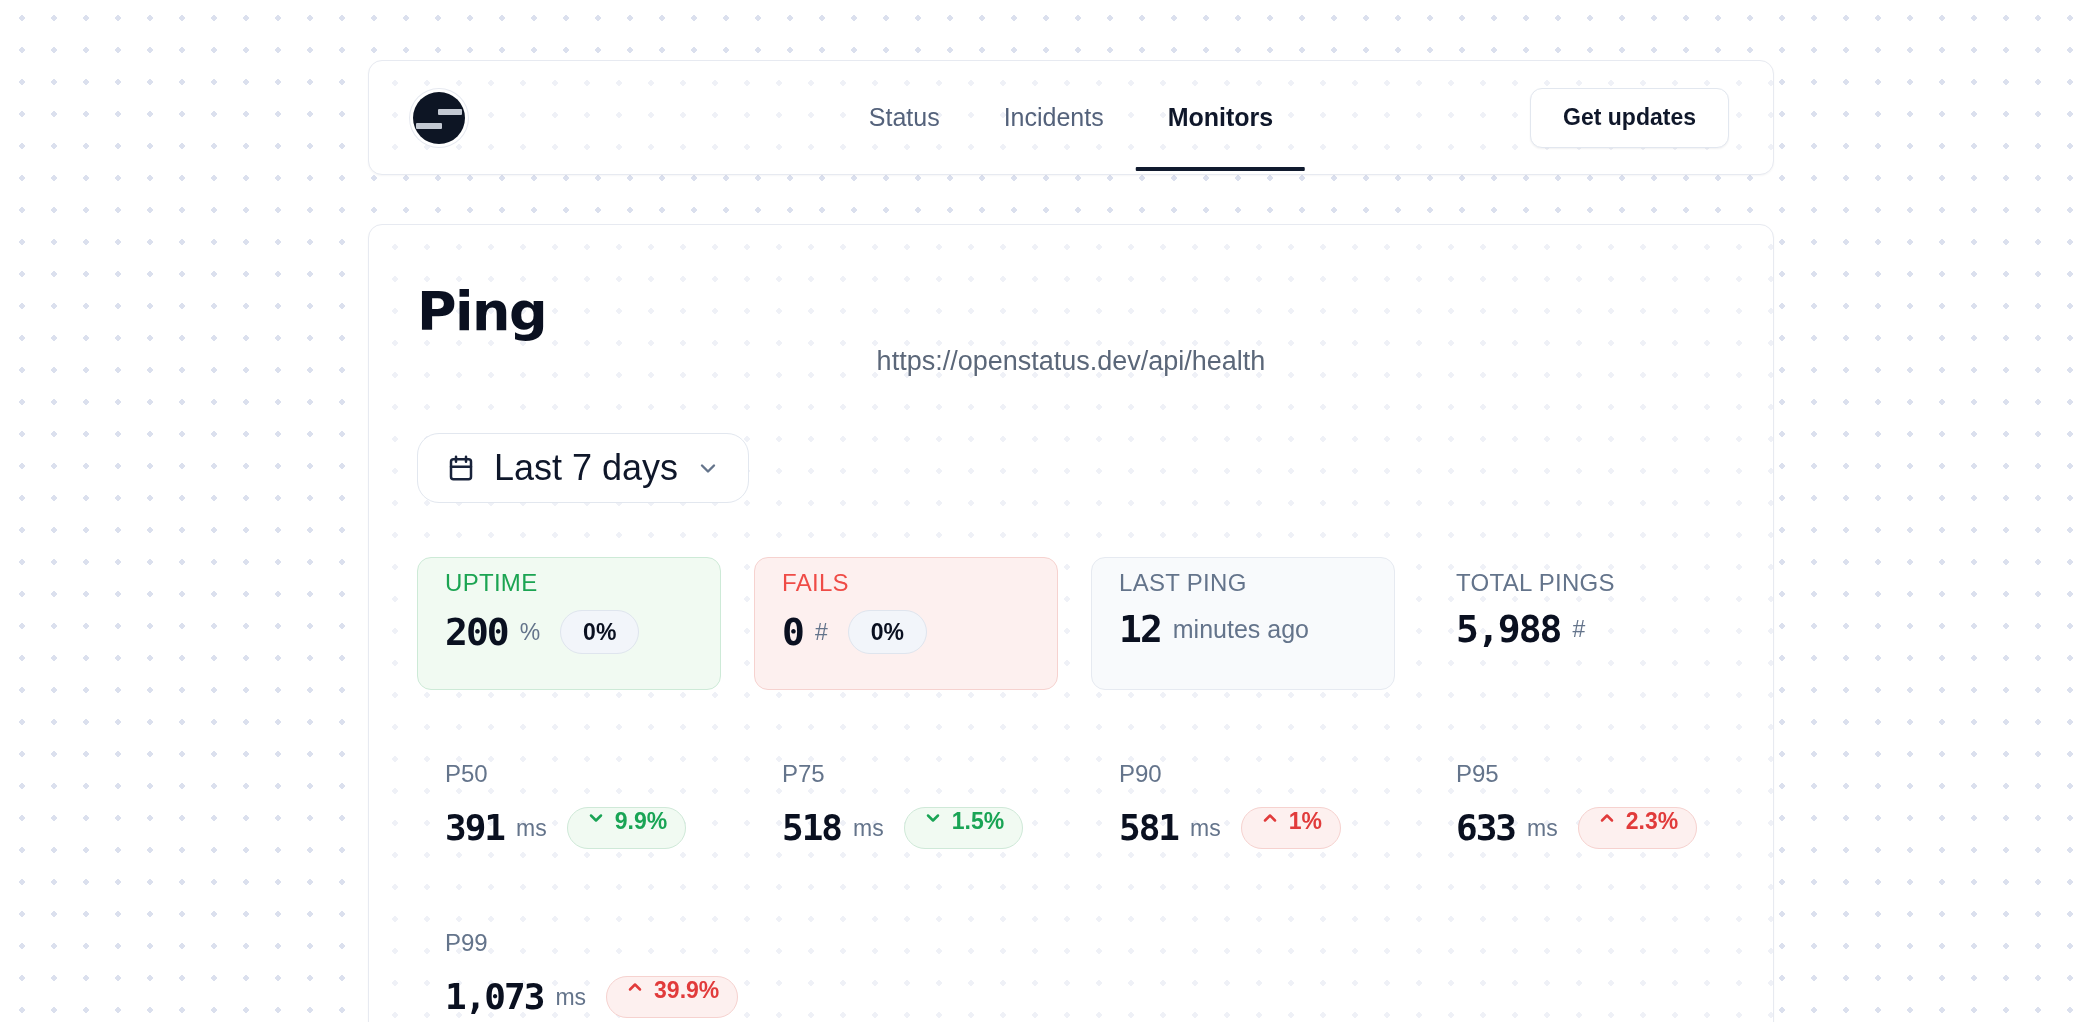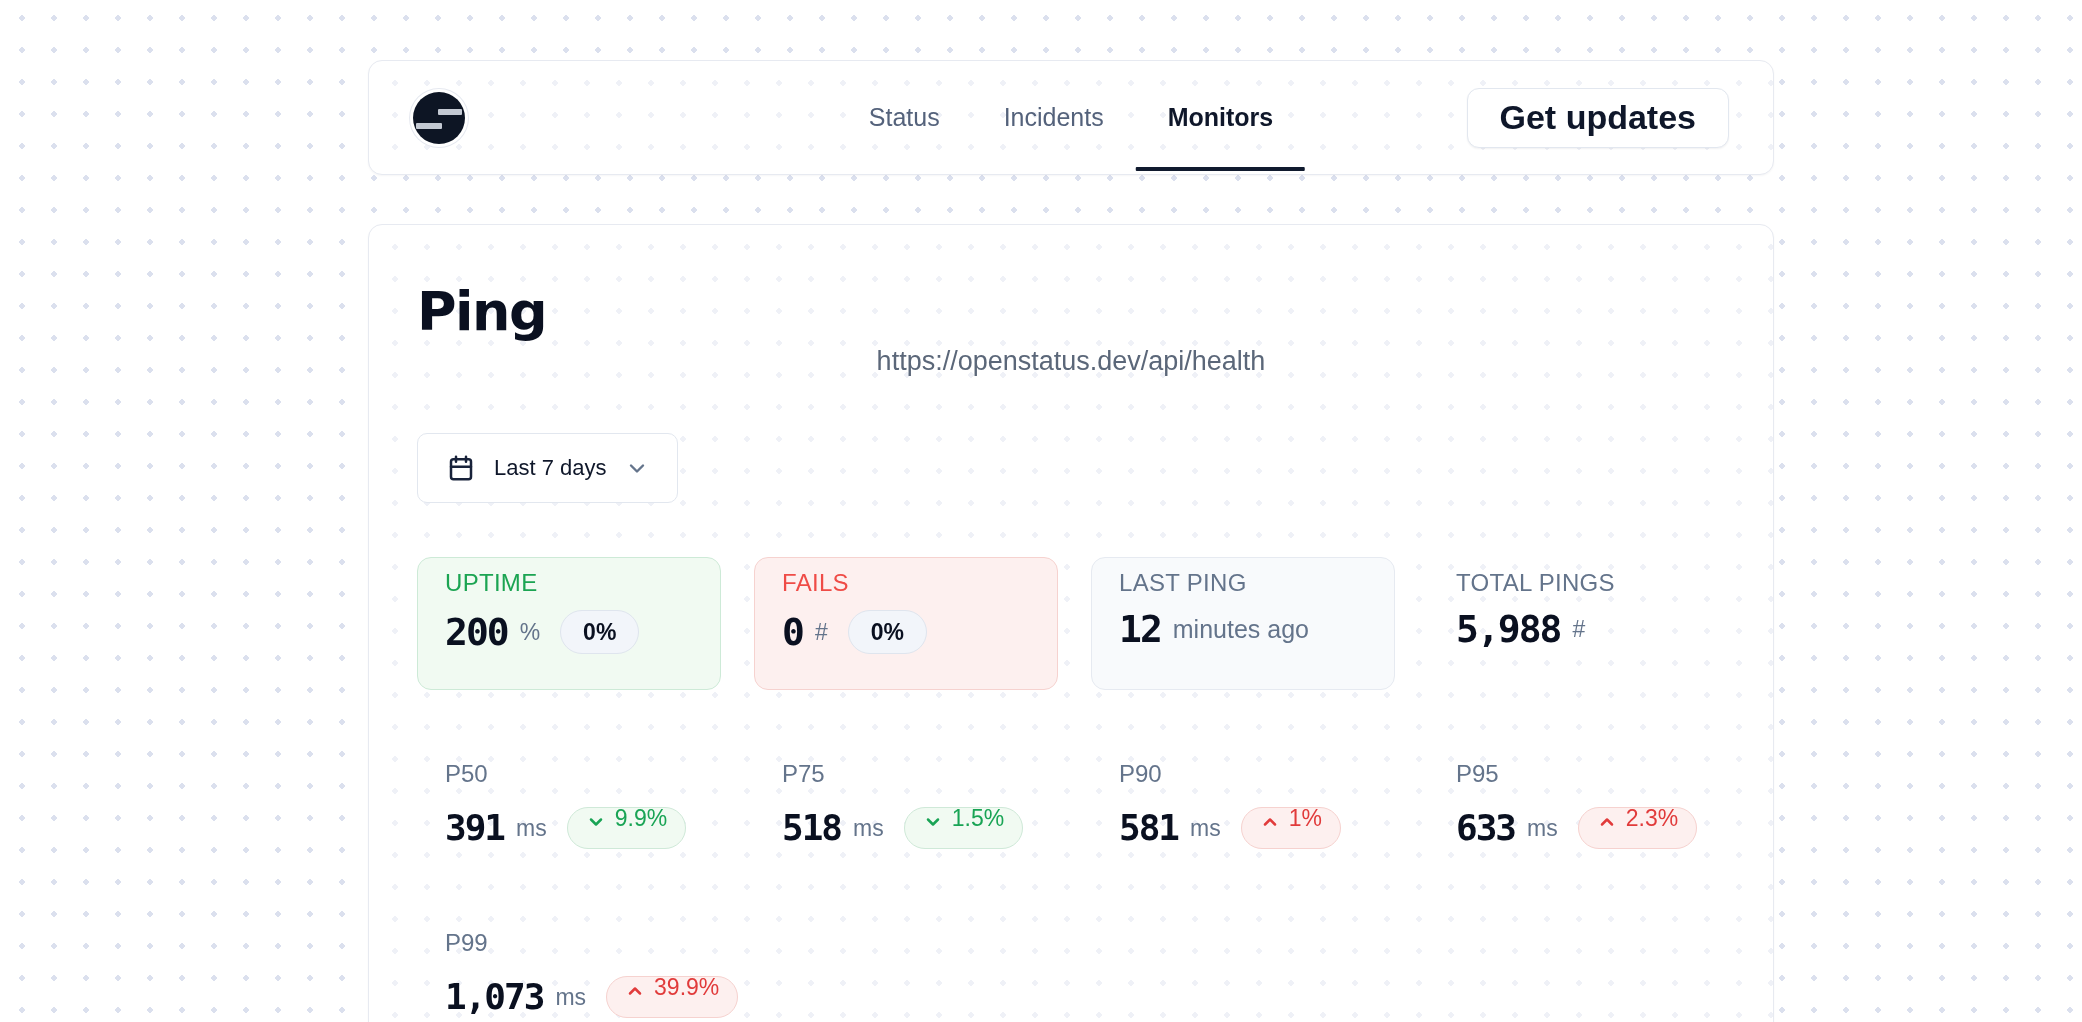--- a/index.html
+++ b/index.html
@@ -44,35 +44,35 @@
     font-size: 25px; color: #54627b; cursor: pointer; text-decoration: none; text-align: center;
   }
   .tab.active { color: #0f172a; font-weight: 700; }
   .tab.active::after {
     content: ""; position: absolute; left: -32px; right: -32px; bottom: 3px;
     height: 4px; background: #101a2e; border-radius: 1px;
   }
   .get-updates {
     margin-left: auto; height: 60px; padding: 0 32px;
     border-radius: 12px; border: 1px solid #e2e7ef; background: #ffffff;
-    font-family: inherit; font-size: 34px; font-weight: 700; color: #0f172a;
+    font-family: inherit; font-size: 23px; font-weight: 700; color: #0f172a;
     box-shadow: 0 1px 2px rgba(16,24,40,.06); cursor: pointer;
   }
   
   .main-card { top: 224px; height: 1080px; padding: 60px 48px; }
   .title {
     margin: 0; font-family: "DejaVu Sans", sans-serif;
     font-weight: 700; font-size: 54px; line-height: 1.0;
     letter-spacing: -1.5px; color: #0a1020;
   }
   .url { margin-top: 7px; font-size: 27px; color: #5b6779; text-align: center; }
   .period {
     margin-top: 56px; display: inline-flex; align-items: center; gap: 18px;
-    height: 70px; padding: 0 28px; border: 1px solid #e2e7ef; border-radius: 10px;
-    background: #ffffff; font-family: inherit; font-size: 22px; color: #0f172a; cursor: pointer;
+    height: 70px; padding: 0 28px; border: 1px solid #e2e7ef; border-radius: 22px;
+    background: #ffffff; font-family: inherit; font-size: 36px; color: #0f172a; cursor: pointer;
   }
   .period svg { display: block; }
   
   .stats-grid { margin-top: 54px; display: grid; grid-template-columns: repeat(4, 304px); column-gap: 33px; }
   .stat { height: 133px; border-radius: 14px; padding: 11px 27px; border: 1px solid transparent; }
   .stat.green   { background: #f1faf2; border-color: #cdead7; }
   .stat.red     { background: #fdf0ef; border-color: #f6d2cf; }
   .stat.neutral { background: #f8fafc; border-color: #e6eaf1; }
   .stat.plain   { background: transparent; border-color: transparent; }
   .stat-label { font-size: 24px; letter-spacing: .3px; color: #64748b; }
@@ -93,23 +93,23 @@
   
   .pct-grid {
     margin-top: 70px; display: grid;
     grid-template-columns: repeat(4, 304px); column-gap: 33px; row-gap: 80px;
   }
   .pct { padding-left: 28px; }
   .pct-label { font-size: 24px; color: #64748b; }
   .pct .value-row { margin-top: 19px; }
   .pct .big-val { font-size: 36px; }
   .chg {
-    margin-left: 20px; height: 42px; padding: 16px 18px; border-radius: 21px;
-    display: inline-flex; align-items: flex-end; gap: 9px;
-    font-weight: 400; font-size: 23px;
+    margin-left: 20px; height: 42px; padding: 0 18px; border-radius: 21px;
+    display: inline-flex; align-items: flex-start; gap: 9px;
+    font-weight: 700; font-size: 23px;
   }
   .chg svg { display: block; }
   .chg.green { background: #f1faf2; border: 1px solid #cfe9d8; color: #19a455; }
   .chg.red   { background: #fdf0ef; border: 1px solid #f6d2cf; color: #e13b3b; }
 </style>
 </head>
 <body>
 
 <header class="card nav-card">
   <div class="logo">

